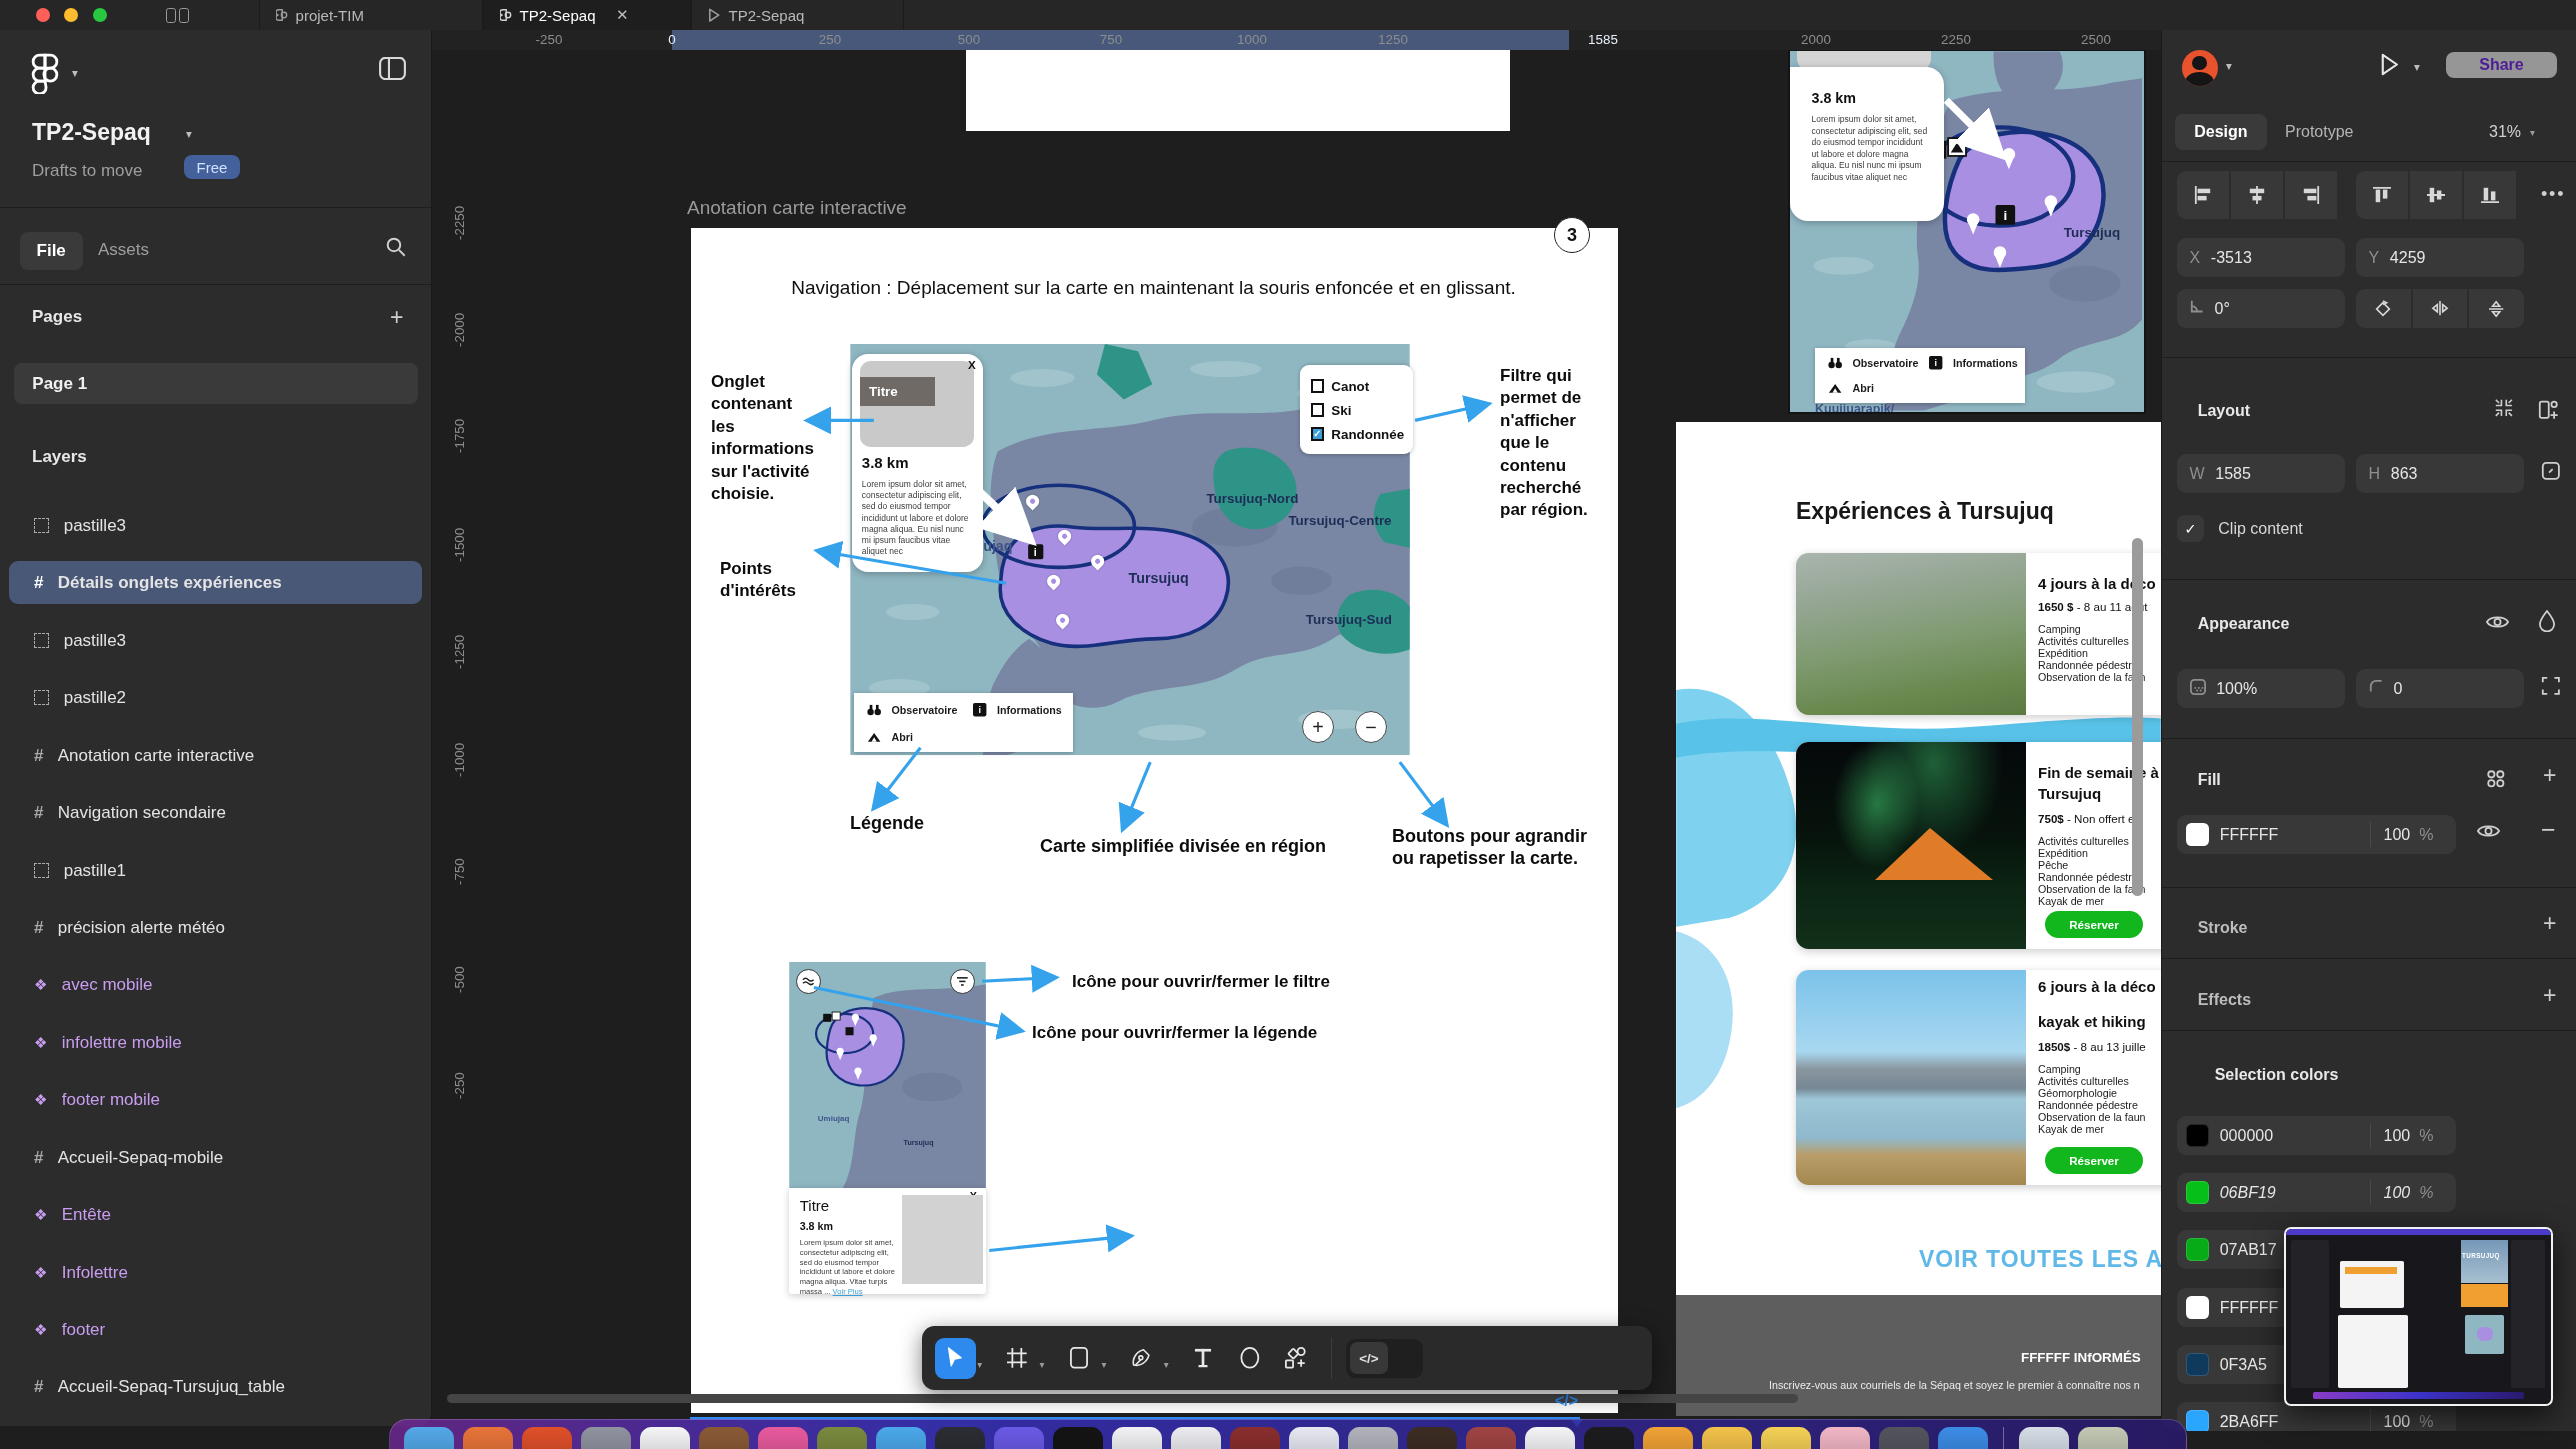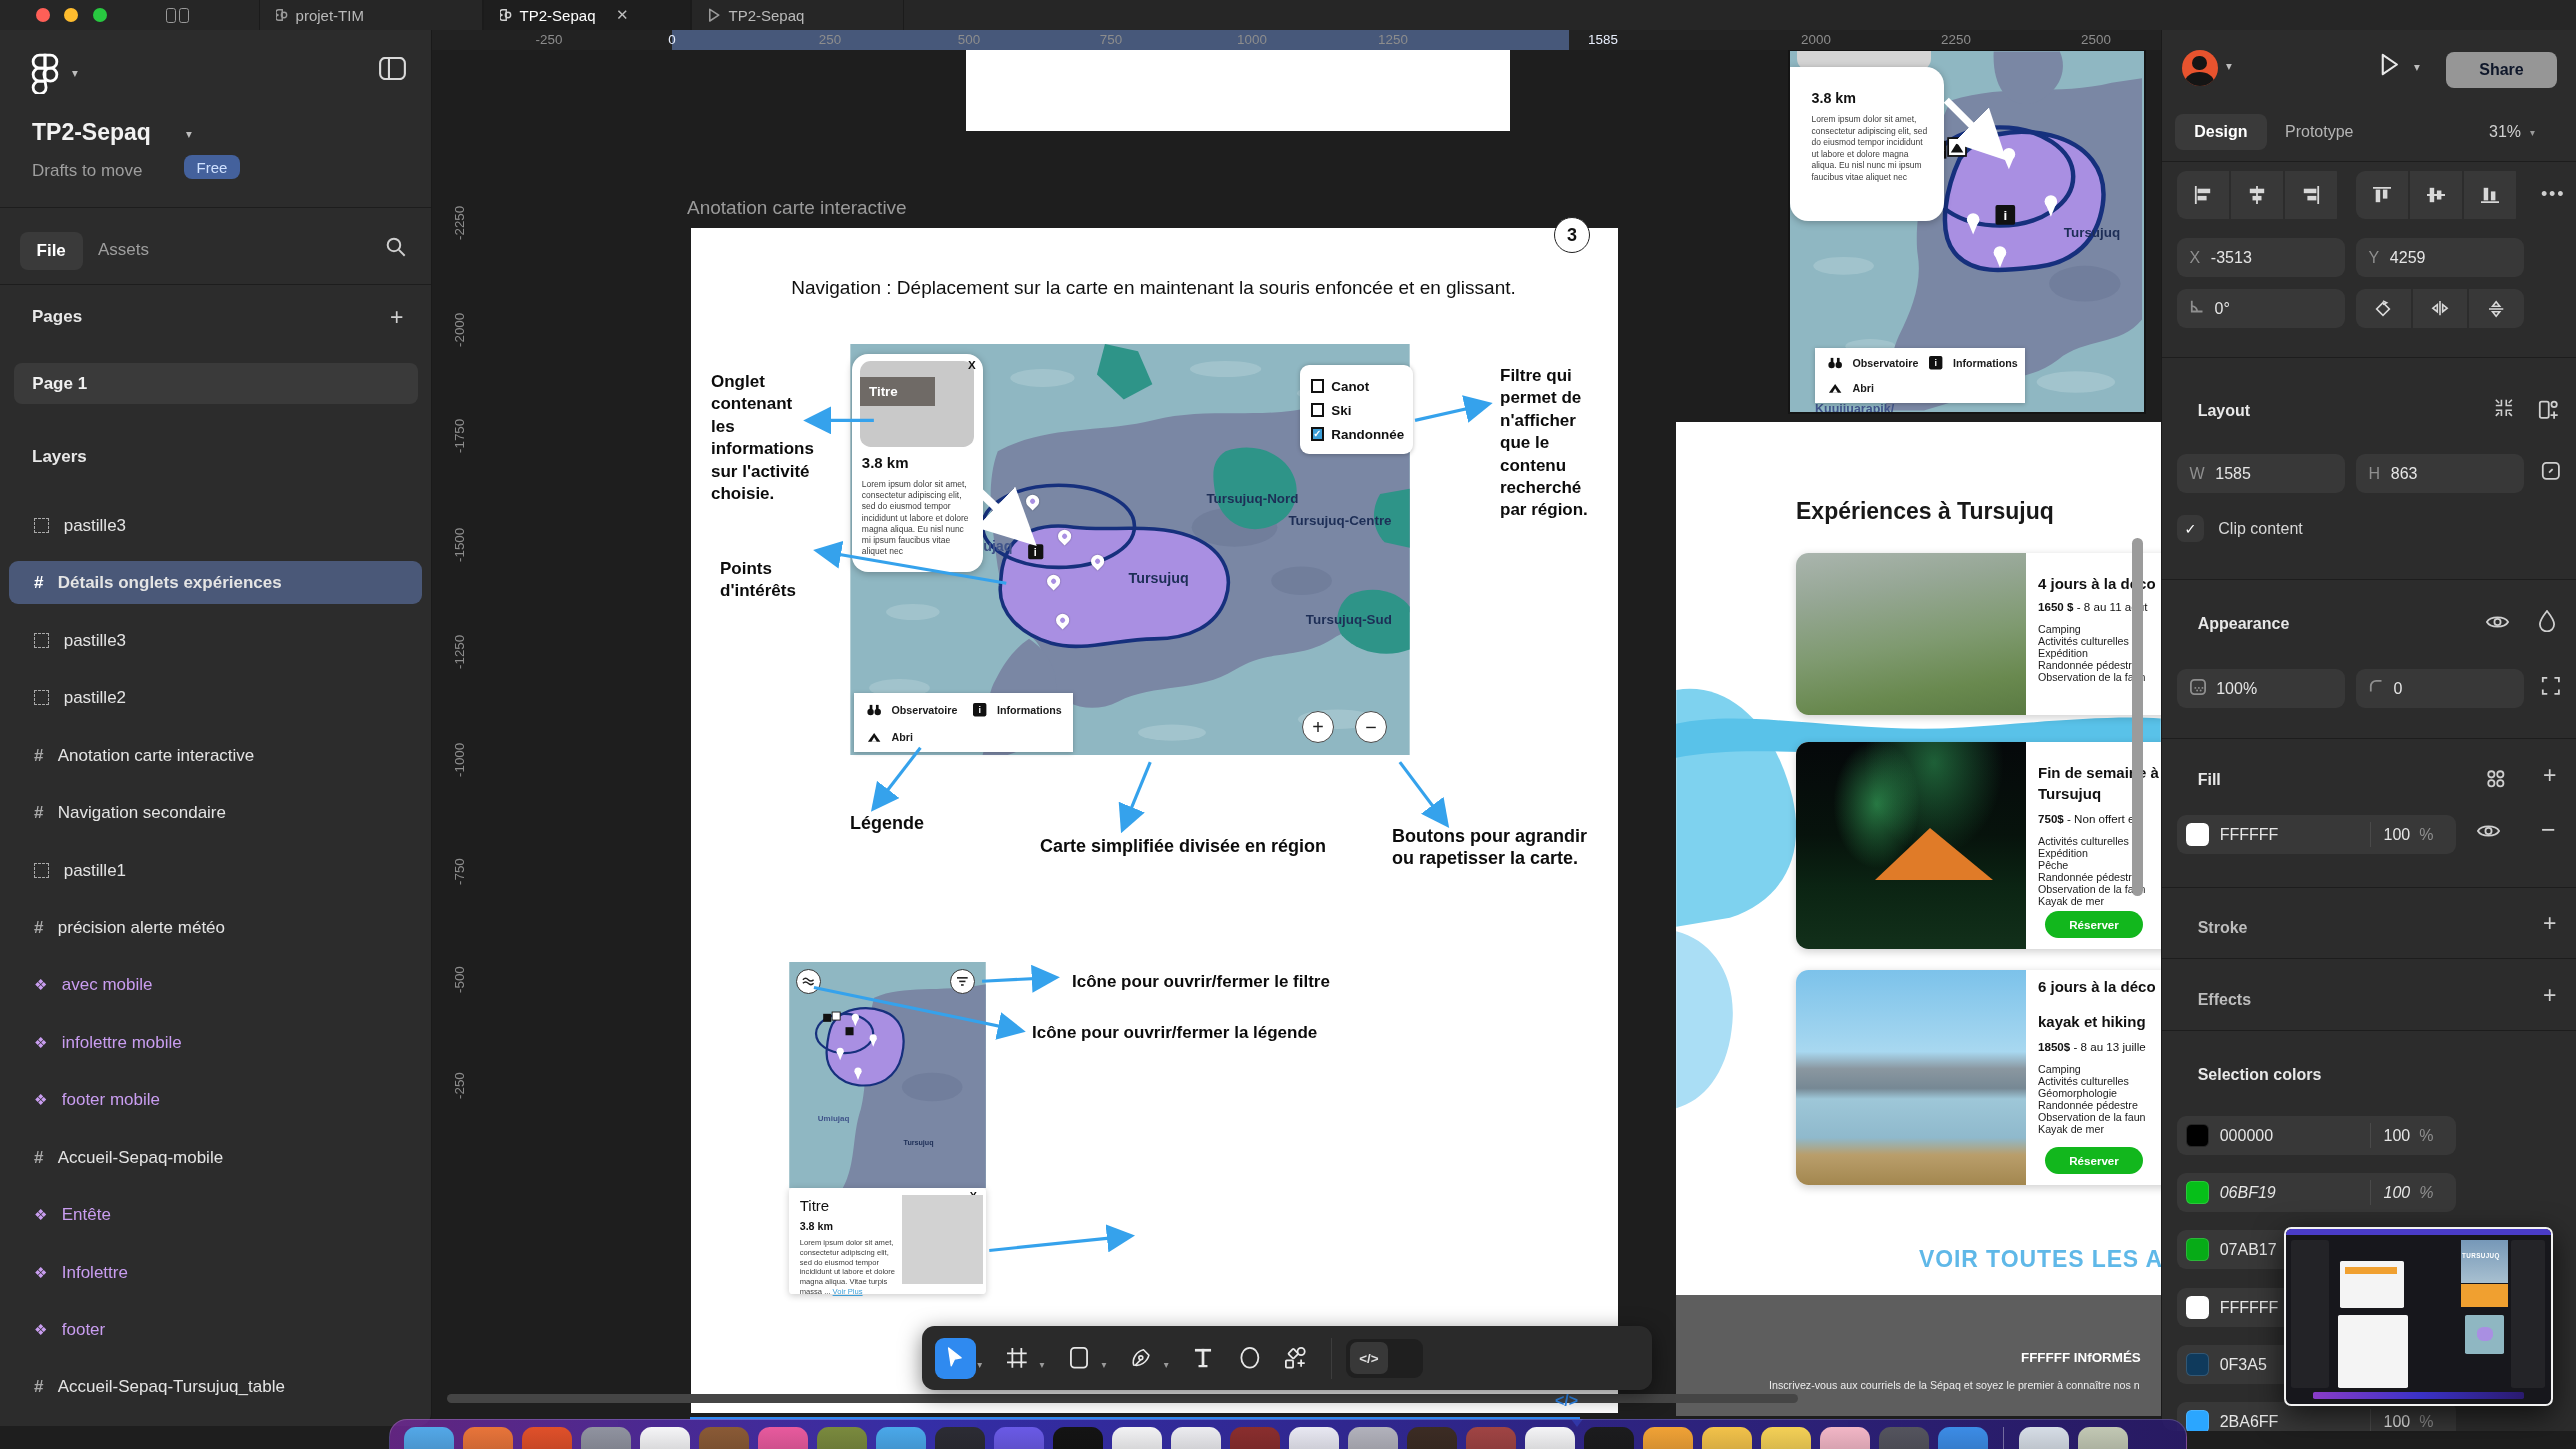--- a/index.html
+++ b/index.html
@@ -75,21 +75,21 @@
   .rpanel{position:absolute;left:2161px;top:30px;width:415px;height:1401px;background:#2c2c2c;z-index:6;border-left:0.9px solid #1a1a1a;border-radius:0 0 0 12.5px;overflow:hidden;}
   .rp-div{position:absolute;left:0;width:415px;height:0.9px;background:#1d1d1d;}
   .rp-h{position:absolute;left:19.7px;font-size:16px;font-weight:bold;color:#e8e8e8;padding-left:16px;}
   .rp-h.dim{color:#bdbdbd;font-weight:bold;}
   .inp{position:absolute;height:39px;background:#383838;border-radius:9px;display:flex;align-items:center;gap:10.7px;padding:0 12.5px;box-sizing:border-box;font-size:16px;color:#e6e6e6;}
   .inp .lab{color:#8f8f8f;}
   .alignbtn{position:absolute;top:0;width:52px;height:48px;background:#383838;display:flex;align-items:center;justify-content:center;}
   .pill{position:absolute;height:39px;background:#383838;border-radius:9px;display:flex;align-items:center;font-size:16px;color:#e6e6e6;}
   .swatch{width:23px;height:23px;border-radius:5.4px;margin:0 10.7px 0 9px;border:0.9px solid rgba(255,255,255,.15);box-sizing:border-box;}
   .pctseg{display:flex;align-items:center;gap:9px;border-left:0.9px solid #4a4a4a;height:25px;padding-left:12.5px;margin-left:auto;width:86px;box-sizing:border-box;}
-  .share{position:absolute;left:284px;top:21.5px;width:111px;height:36px;background:#969696;border-radius:8px;color:#0f172a;font-size:16px;font-weight:bold;display:flex;align-items:center;justify-content:center;}
+  .share{position:absolute;left:284px;top:21.5px;width:111px;height:26px;background:#969696;border-radius:8px;color:#4c1d95;font-size:16px;font-weight:bold;display:flex;align-items:center;justify-content:center;}
   .dtab{position:absolute;top:84px;height:36px;display:flex;align-items:center;font-size:16px;}
   
   .toolbar{position:absolute;left:922px;top:1326px;width:730px;height:64px;background:#2a2a2a;border-radius:12.5px;box-shadow:0 5.4px 21.5px rgba(0,0,0,.5);z-index:5;display:flex;align-items:center;padding:0 12.5px;box-sizing:border-box;gap:5.4px;}
   .tool{width:41px;height:41px;border-radius:9px;display:flex;align-items:center;justify-content:center;color:#e8e8e8;}
   .tool.active{background:#2f8af0;}
   .tchev{color:#9a9a9a;font-size:9.8px;margin:12.5px 9px 0 -3.6px;}
   .tooldiv{width:0.9px;height:41px;background:#3d3d3d;margin:0 9px;}
   .devtoggle{width:77px;height:39px;border-radius:9px;background:#1f1f1f;display:flex;align-items:center;padding:3.6px;box-sizing:border-box;}
   .devknob{width:38px;height:32px;border-radius:7.2px;background:#383838;display:flex;align-items:center;justify-content:center;color:#e0e0e0;font-size:13.4px;font-weight:bold;}
   
@@ -851,21 +851,21 @@
           <circle cx="13" cy="10" r="3.5"></circle>
         </svg></span>
     <span class="ab" style="left:379px;top:785px;color:#cfcfcf;font-size:25px;font-weight:300;">−</span>
     <div class="rp-div" style="top:857px;"></div>
     <div class="rp-h dim" style="top:889px;">Stroke</div>
     <span class="ab" style="left:381px;top:880px;color:#cfcfcf;font-size:23px;font-weight:300;">+</span>
     <div class="rp-div" style="top:928px;"></div>
     <div class="rp-h dim" style="top:961px;">Effects</div>
     <span class="ab" style="left:381px;top:952px;color:#cfcfcf;font-size:23px;font-weight:300;">+</span>
     <div class="rp-div" style="top:1000px;"></div>
-    <div class="rp-h" style="top:1036px;">Selection colors</div>
+    <div class="rp-h" style="top:1036px;margin-left:17px;">Selection colors</div>
     <div id="selcolors">
         <div class="pill" style="left: 15px; top: 1086px; width: 279px;">
           <span class="swatch" style="background: rgb(0, 0, 0);"></span>
           <span>000000</span>
           <span class="pctseg">
             <span>100</span>
             <span style="color: rgb(143, 143, 143);">%</span>
           </span>
         </div>
         <div class="pill" style="left: 15px; top: 1143px; width: 279px; font-style: italic;">

